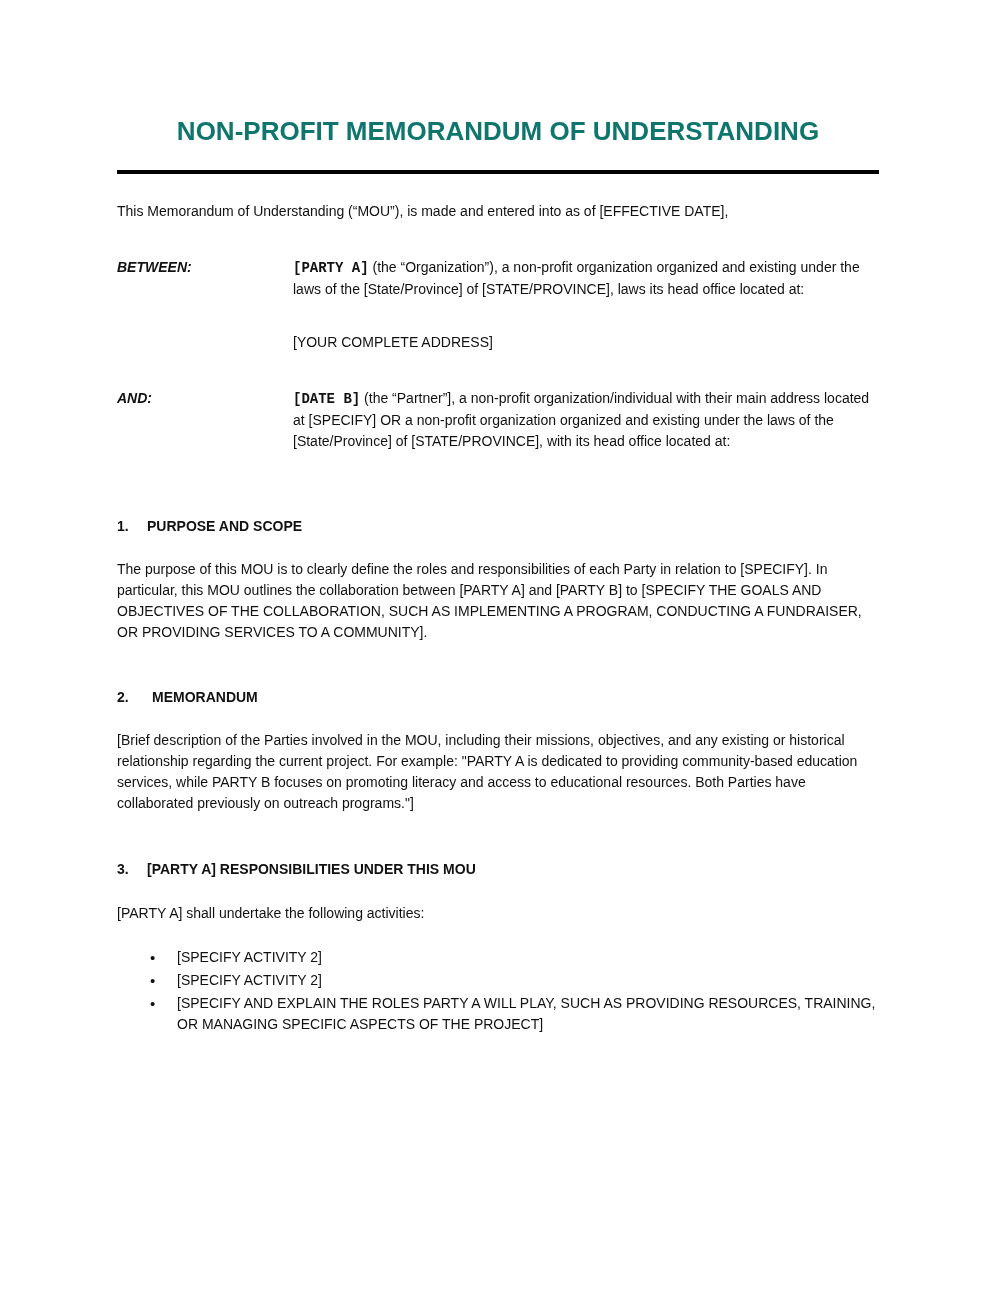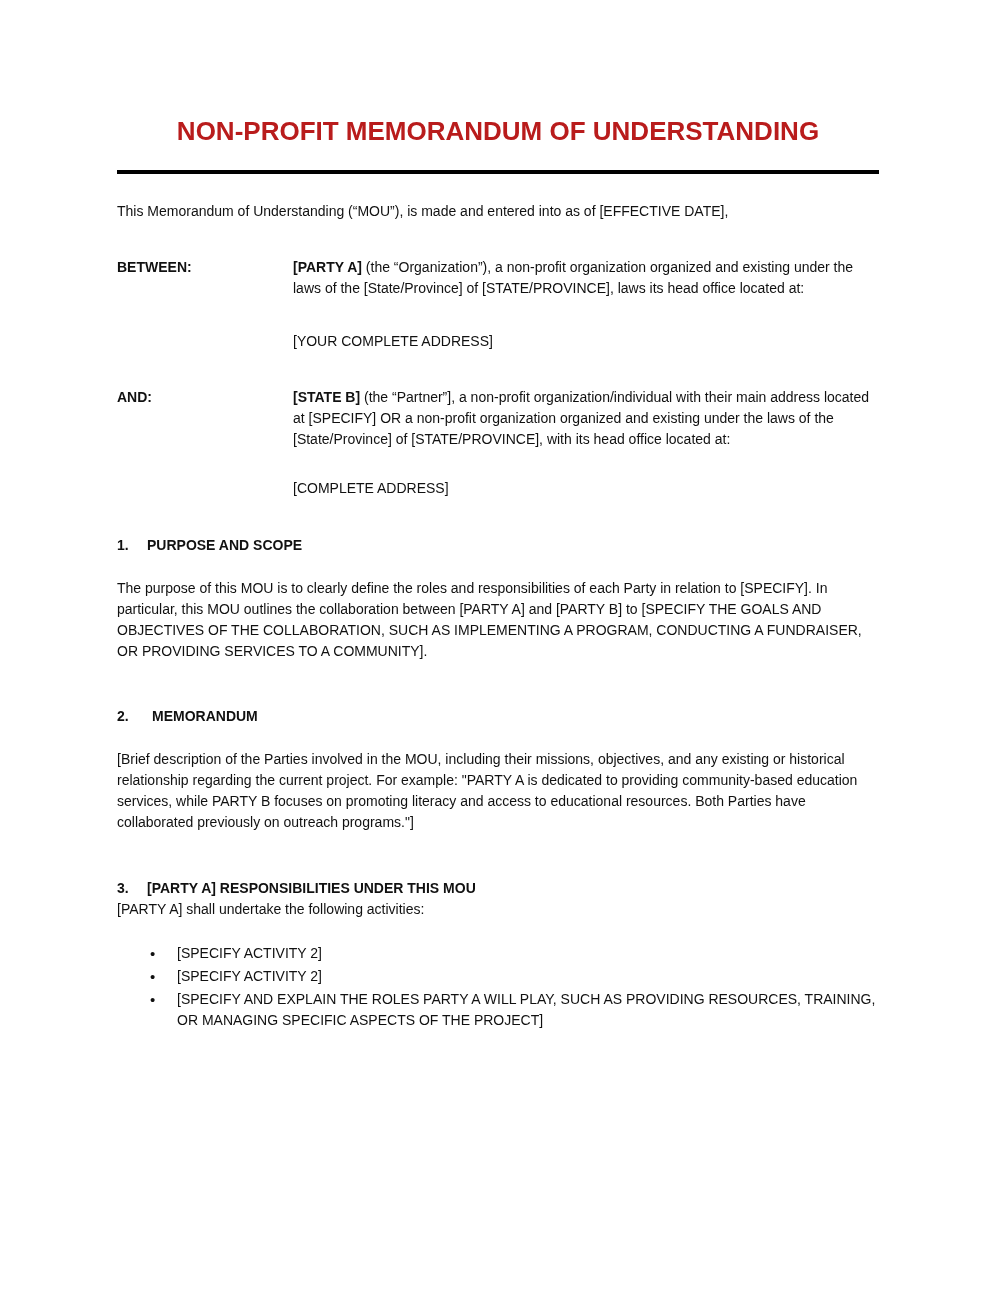--- a/index.html
+++ b/index.html
@@ -22,54 +22,54 @@
     font-size: 14px;
     line-height: 21px;
   }
 
   .doc-title {
     margin-top: 116px;
     font-size: 26px;
     line-height: 30px;
     font-weight: bold;
     text-align: center;
-    color: #b91c1c;
+    color: #0f766e;
     white-space: nowrap;
   }
 
   .title-rule {
     margin-top: 24px;
     height: 4px;
     background: #000000;
   }
 
   .intro { margin-top: 27px; }
 
   .party-row { display: flex; }
   .party-row.first { margin-top: 35px; }
   .party-row.second { margin-top: 35px; }
-  .party-label { width: 176px; flex: 0 0 176px; font-weight: bold; }
+  .party-label { width: 176px; flex: 0 0 176px; font-weight: bold; font-style: italic; }
   .party-text { flex: 1; }
-  .party-text .lead { font-weight: bold; }
+  .party-text .lead { font-weight: bold; font-family: Liberation Mono, monospace; }
 
   .address-row { display: flex; }
   .address-row.a1 { margin-top: 32px; }
   .address-row.a2 { margin-top: 28px; }
   .address-row .spacer { width: 176px; flex: 0 0 176px; }
 
   .section-heading { display: flex; font-weight: bold; }
   .section-heading.h1 { margin-top: 36px; }
   .section-heading.h2 { margin-top: 44px; }
   .section-heading.h3 { margin-top: 45px; }
   .section-num { display: inline-block; width: 30px; flex: 0 0 30px; }
   .section-num.w35 { width: 35px; flex: 0 0 35px; }
 
   .section-body.p1 { margin-top: 22px; }
   .section-body.p2 { margin-top: 22px; }
-  .section-body.p3 { }
+  .section-body.p3 { margin-top: 23px; }
 
   .bullet-list { margin-top: 23px; list-style: none; }
   .bullet-list li { position: relative; padding-left: 60px; }
   .bullet-list li + li { margin-top: 2px; }
   .bullet-list li::before {
     content: "\2022";
     position: absolute;
     left: 33px;
     top: 0;
     font-size: 15px;
@@ -91,25 +91,24 @@
       <div class="party-label">BETWEEN:</div>
       <div class="party-text"><span class="lead">[PARTY A]</span><span> (the “Organization”), a non-profit organization organized and existing under the laws of the [State/Province] of [STATE/PROVINCE], laws its head office located at:</span></div>
     </div>
     <div class="address-row a1">
       <div class="spacer"></div>
       <div class="party-text">[YOUR COMPLETE ADDRESS]</div>
     </div>
 
     <div class="party-row second">
       <div class="party-label">AND:</div>
-      <div class="party-text"><span class="lead">[STATE B]</span><span> (the “Partner”], a non-profit organization/individual with their main address located at [SPECIFY] OR a non-profit organization organized and existing under the laws of the [State/Province] of [STATE/PROVINCE], with its head office located at:</span></div>
+      <div class="party-text"><span class="lead">[DATE B]</span><span> (the “Partner”], a non-profit organization/individual with their main address located at [SPECIFY] OR a non-profit organization organized and existing under the laws of the [State/Province] of [STATE/PROVINCE], with its head office located at:</span></div>
     </div>
     <div class="address-row a2">
       <div class="spacer"></div>
-      <div class="party-text">[COMPLETE ADDRESS]</div>
     </div>
 
     <div class="section-heading h1">
       <span class="section-num">1.</span>
       <span>PURPOSE AND SCOPE</span>
     </div>
     <p class="section-body p1">The purpose of this MOU is to clearly define the roles and responsibilities of each Party in relation to [SPECIFY]. In particular, this MOU outlines the collaboration between [PARTY A] and [PARTY B] to [SPECIFY THE GOALS AND OBJECTIVES OF THE COLLABORATION, SUCH AS IMPLEMENTING A PROGRAM, CONDUCTING A FUNDRAISER, OR PROVIDING SERVICES TO A COMMUNITY].</p>
 
     <div class="section-heading h2">
       <span class="section-num w35">2.</span>

